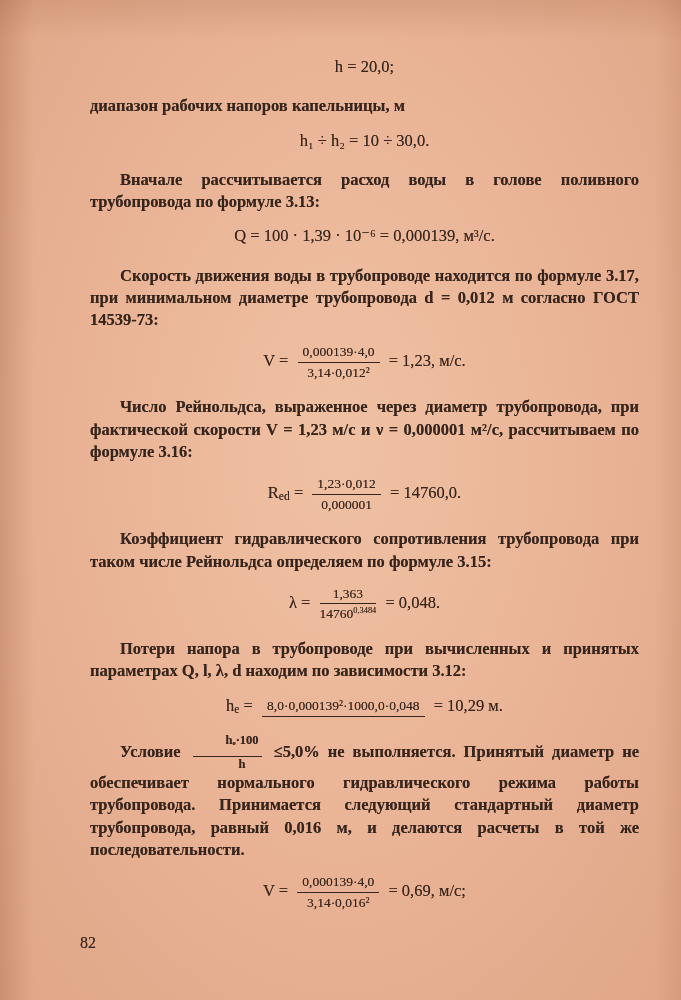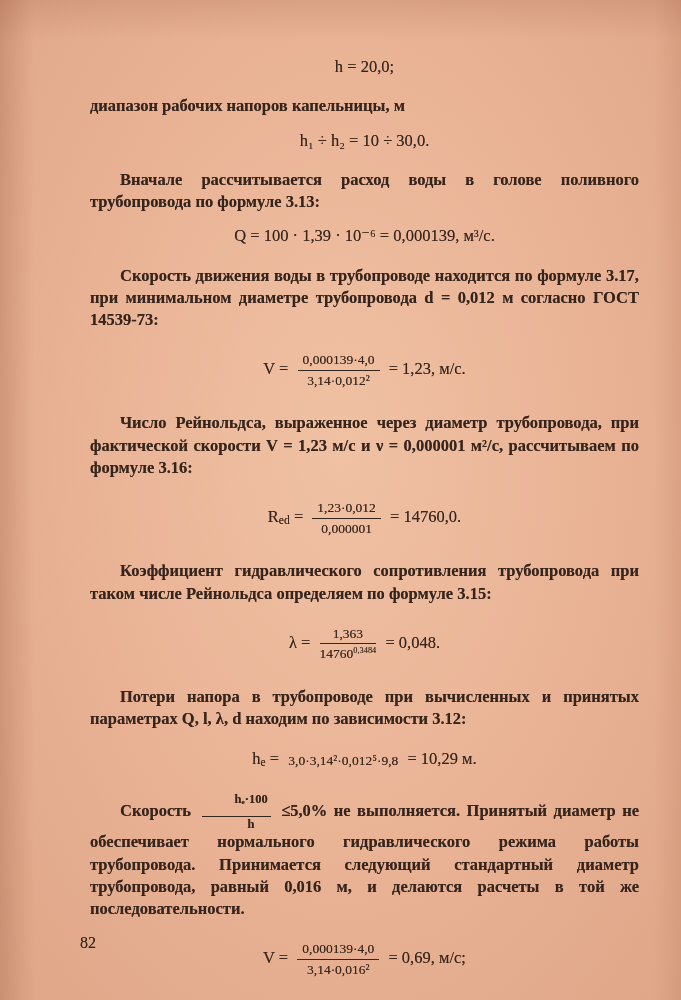--- a/index.html
+++ b/index.html
@@ -24,21 +24,21 @@
   .para.indent{text-indent:30px;}
   .formula{
     text-align:center;
     margin:13px 0 16px;
     white-space:nowrap;
   }
   .formula.simple{margin:12px 0 17px;}
   .frac{
     display:inline-block;vertical-align:middle;
     text-align:center;font-size:13.5px;line-height:1.15;
-    margin:8px 5px;
+    margin:0 5px;
   }
   .frac .num{display:block;padding:0 5px 2px;border-bottom:1.3px solid currentColor;}
   .frac .den{display:block;padding-top:2px;}
   .ifrac{
     display:inline-block;vertical-align:middle;
     text-align:center;font-size:12.5px;line-height:1.1;
     margin:0 4px;
   }
   .ifrac .num{display:block;padding:0 3px 9px;border-bottom:1.1px solid currentColor;}
   .ifrac .den{display:block;padding-top:1px;}
@@ -101,27 +101,27 @@
   </span>
   <span>= 0,048.</span>
 </div>
 
 <p class="para indent">Потери напора в трубопроводе при вычисленных и принятых параметрах Q, l, λ, d находим по зависимости 3.12:</p>
 
 <div class="formula">
   <span><span>h</span><span class="sub-ss">e</span></span>
   <span>=</span>
   <span class="frac">
-    <span class="den">3,0·3,14²·0,012⁵·9,8</span>
+    <span class="num">8,0·0,000139²·1000,0·0,048</span>
   </span>
   <span>= 10,29 м.</span>
 </div>
 
 <p class="para indent">
-  <span>Скорость</span>
+  <span>Условие</span>
   <span class="ifrac">
     <span class="num">hₑ·100</span>
     <span class="den">h</span>
   </span>
   <span>≤5,0% не выполняется. Принятый диаметр не обеспечивает нормального гидравлического режима работы трубопровода. Принимается следующий стандартный диаметр трубопровода, равный 0,016 м, и делаются расчеты в той же последовательности.</span>
 </p>
 
 <div class="formula">
   <span>V =</span>
   <span class="frac">

